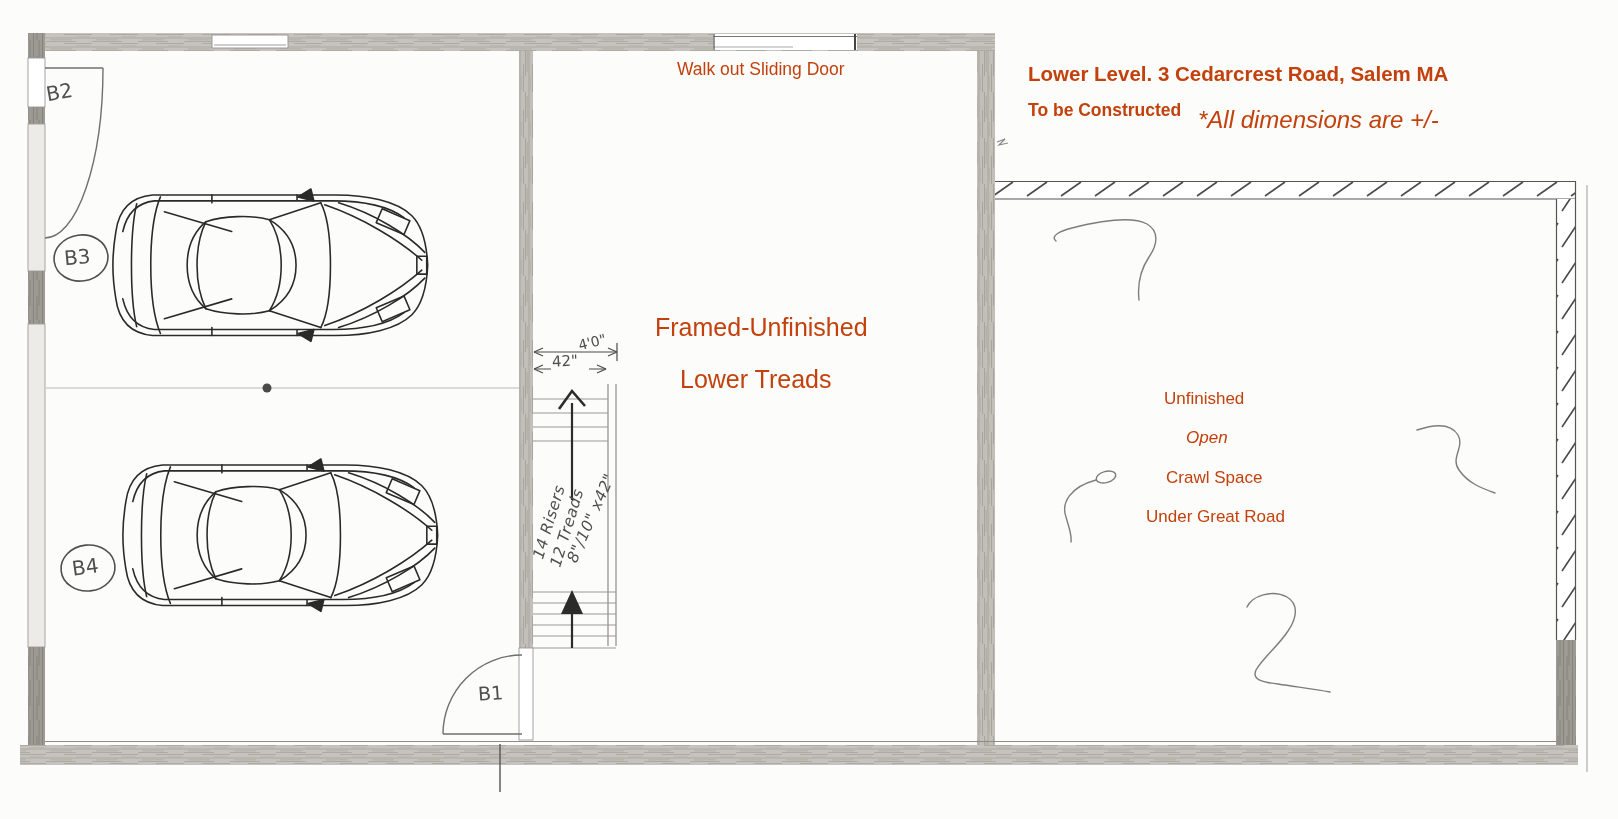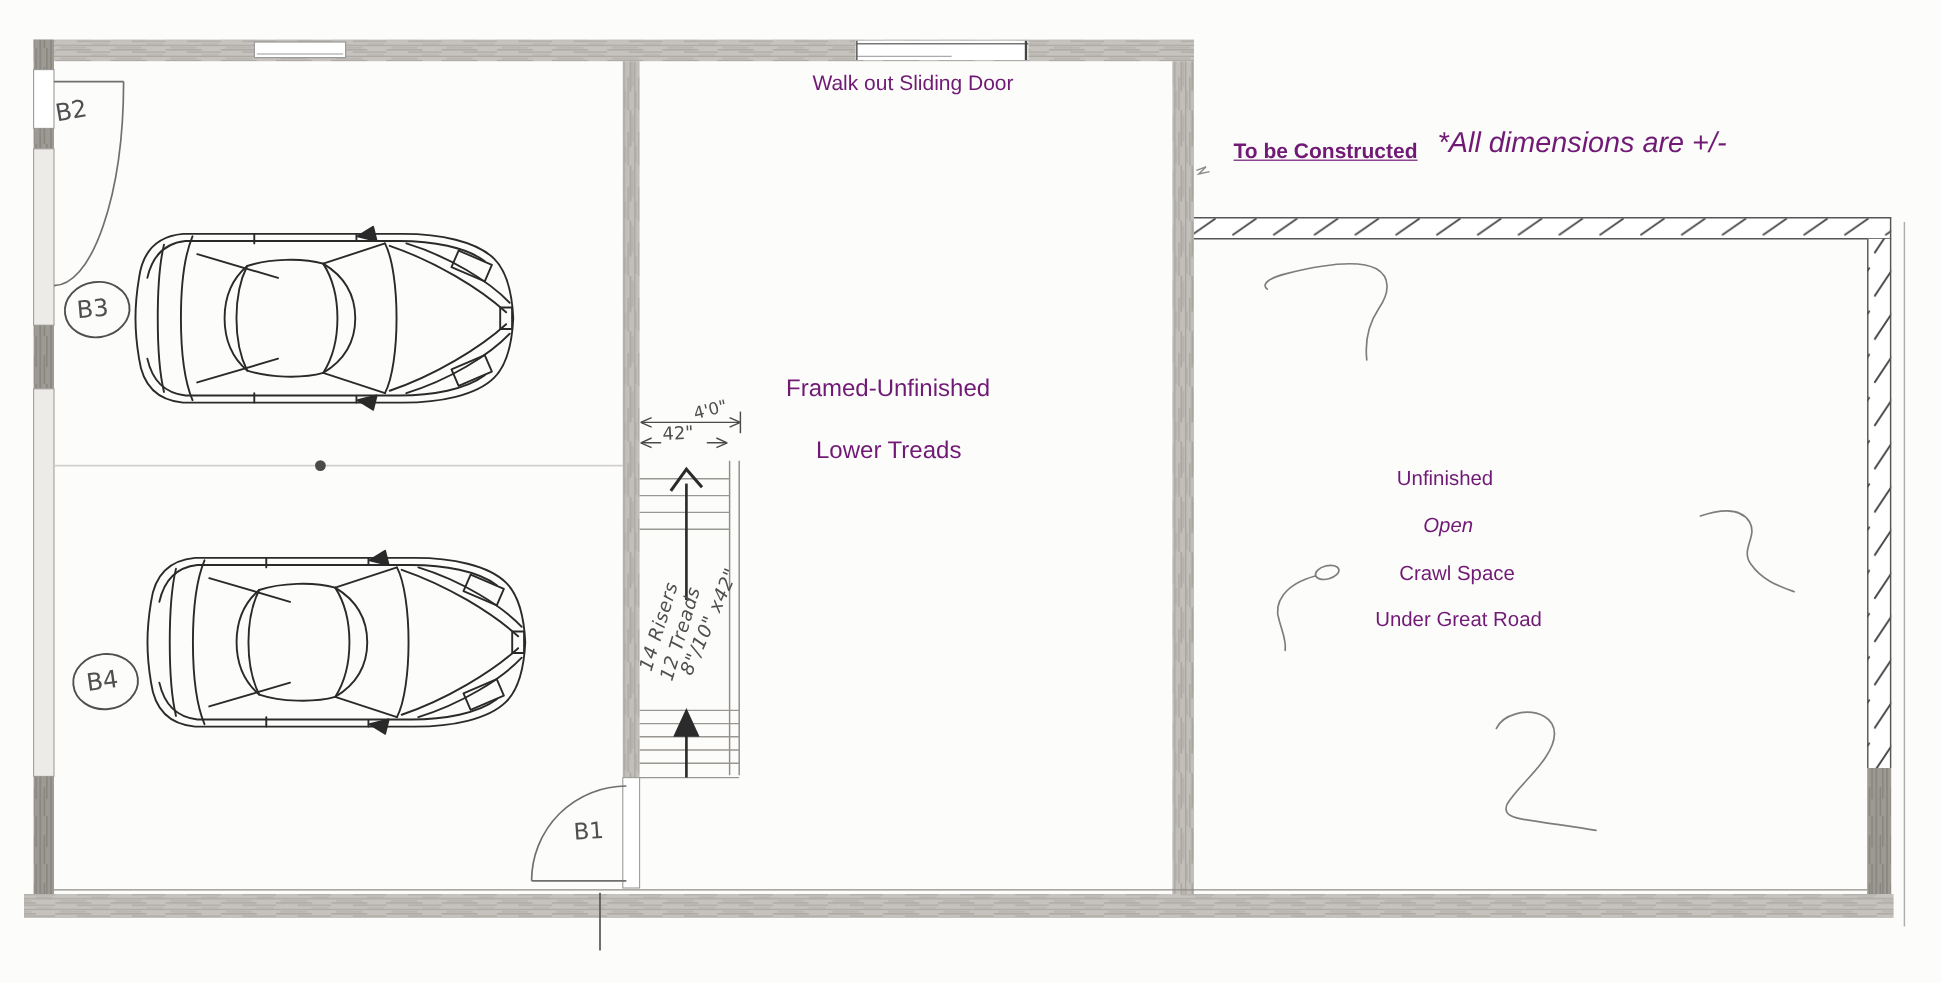--- a/index.html
+++ b/index.html
@@ -4,27 +4,27 @@
 <style>
   html,body{margin:0;padding:0;background:#ffffff;}
   .plan{
     position:relative;
     width:1618px;height:819px;
     background:#fcfcfb;
     font-family:"Liberation Sans", sans-serif;
     overflow:hidden;
   }
   .plan-svg{position:absolute;left:0;top:0;}
-  .lbl{position:absolute;white-space:nowrap;color:#701a75;}
+  .lbl{position:absolute;white-space:nowrap;color:#c2410c;}
   .lbl.print{font-family:"Liberation Sans", sans-serif;}
   .lbl.hand{font-family:"DejaVu Sans", sans-serif;color:#4f4f4f;}
   .title-main{font-size:20.5px;font-weight:bold;}
   .title-sub{font-size:17.5px;font-weight:bold;}
   .title-note{font-size:24px;font-style:italic;font-weight:normal;}
-  .room-label-lg{font-size:20px;text-align:center;}
+  .room-label-lg{font-size:25px;text-align:center;}
   .room-label{font-size:17px;}
   .door-label{font-size:20px;}
   .dim-label{font-size:14px;}
   .stair-note{font-size:15.5px;font-style:italic;letter-spacing:0.5px;}
 </style>
 </head>
 <body>
 
 <div class="plan">
 
@@ -178,21 +178,22 @@
     <path d="M1056,241 C1050,236 1060,231 1072,228 C1100,221 1132,216 1147,224 C1159,231 1158,244 1149,257 C1141,269 1137,282 1139,300"></path>
     <path d="M1417,430 C1438,423 1452,425 1458,435 C1465,447 1450,458 1459,470 C1468,483 1481,488 1495,493"></path>
     <path d="M1247,607 C1252,596 1272,589 1287,597 C1299,604 1297,618 1288,631 C1279,645 1263,658 1256,670 C1252,679 1260,682 1278,684 C1297,687 1314,689 1330,692"></path>
     <g>
       <ellipse cx="1106" cy="477" rx="10" ry="5.5" transform="rotate(-15 1106 477)"></ellipse>
       <path d="M1096,480 C1070,487 1061,503 1066,517 C1069,528 1072,534 1071,542"></path>
     </g>
   </g>
 </svg>
 
-<div class="lbl print title-sub" style="left:1028px;top:116px;text-decoration:underline;">To be Constructed</div>
+<div class="lbl print title-main" style="left:1028px;top:62px;">Lower Level. 3 Cedarcrest Road, Salem MA</div>
+<div class="lbl print title-sub" style="left:1028px;top:100px;">To be Constructed</div>
 <div class="lbl print title-note" style="left:1198px;top:106px;">*All dimensions are +/-</div>
 
 <div class="lbl print room-label" style="left:677px;top:59px;font-size:17.5px;">Walk out Sliding Door</div>
 <div class="lbl print room-label-lg" style="left:655px;top:313px;">Framed-Unfinished</div>
 <div class="lbl print room-label-lg" style="left:680px;top:365px;">Lower Treads</div>
 <div class="lbl print room-label" style="left:1164px;top:389px;">Unfinished</div>
 <div class="lbl print room-label" style="left:1186px;top:428px;font-style:italic;">Open</div>
 <div class="lbl print room-label" style="left:1166px;top:468px;">Crawl Space</div>
 <div class="lbl print room-label" style="left:1146px;top:507px;">Under Great Road</div>
 

